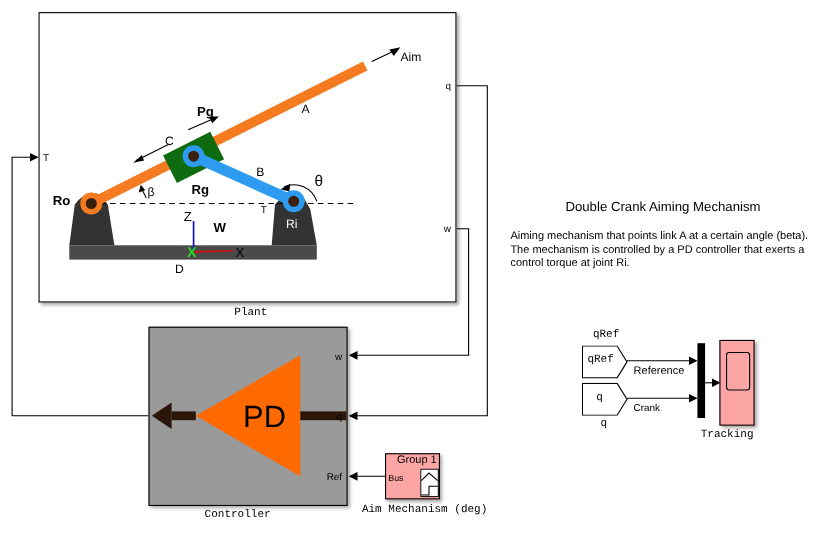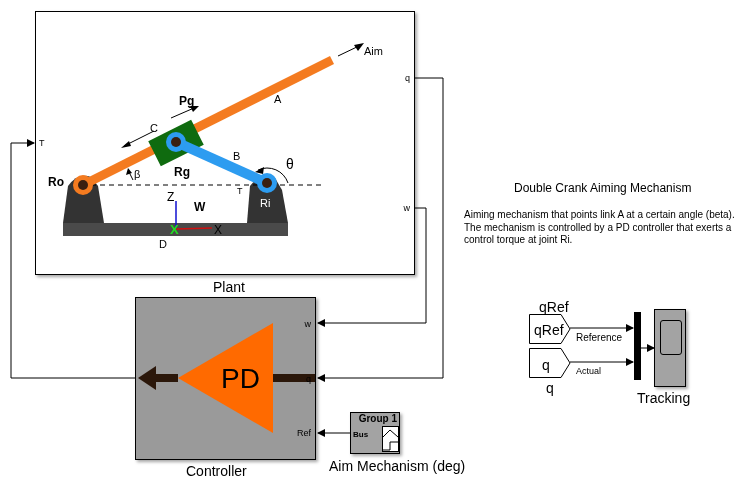--- a/index.html
+++ b/index.html
@@ -2,26 +2,26 @@
 <html><head>
 <meta charset="utf-8">
 <style>
   html, body { margin:0; padding:0; }
   body { width:746px; height:487px; background:#ffffff; position:relative; overflow:hidden;
          font-family:"Liberation Sans", sans-serif; color:#000; }
   .abs { position:absolute; }
   .block-shadow { box-shadow: 2px 2px 3px rgba(0,0,0,0.35); }
   .plant { left:35px; top:11px; width:380px; height:264px; border:1px solid #000; background:#fff; box-sizing:border-box; }
   .controller { left:135px; top:297px; width:181px; height:163px; border:1px solid #000; background:#9a9a9a; box-sizing:border-box; }
-  .lbl { font-size:14px; white-space:nowrap; }
+  .lbl { font-size:10px; white-space:nowrap;font-family:Liberation Mono, monospace; }
   .title { font-size:12px; font-weight:normal; }
   .desc { font-size:10px; line-height:12.5px; width:285px; }
   .port { font-size:9px; }
   svg text { font-family:"Liberation Sans", sans-serif; }
-  .sigblock { border:1px solid #000; background:#a3a3a3; box-sizing:border-box;font-weight:bold; }
+  .sigblock { border:1px solid #000; background:#fca5a5; box-sizing:border-box; }
 </style>
 </head>
 <body>
 
 <svg class="abs" style="left:0;top:0" width="746" height="487">
   <defs>
     <marker id="ah" markerWidth="8" markerHeight="8" refX="7" refY="4" orient="auto" markerUnits="userSpaceOnUse">
       <path d="M0,0 L8,4 L0,8 z" fill="#000"></path>
     </marker>
   </defs>
@@ -143,21 +143,21 @@
 <svg class="abs" style="left:529px;top:314px" width="42" height="30">
   <path d="M0.5,0.5 L32,0.5 L41,15 L32,29.5 L0.5,29.5 Z" fill="#fff" stroke="#000"></path>
 </svg>
 <span class="abs lbl" style="left:534px;top:322px">qRef</span>
 <span class="abs" style="left:576px;top:332px;font-size:10px">Reference</span>
 
 <svg class="abs" style="left:529px;top:348px" width="42" height="30">
   <path d="M0.5,0.5 L32,0.5 L41,15 L32,29.5 L0.5,29.5 Z" fill="#fff" stroke="#000"></path>
 </svg>
 <span class="abs lbl" style="left:542px;top:357px">q</span>
-<span class="abs" style="left:576px;top:366px;font-size:9px">Actual</span>
+<span class="abs" style="left:576px;top:366px;font-size:9px">Crank</span>
 <span class="abs lbl" style="left:546px;top:380px">q</span>
 
 <div class="abs" style="left:634px;top:312px;width:7px;height:68px;background:#000"></div>
 
 <div class="abs sigblock block-shadow" style="left:654px;top:309px;width:32px;height:78px">
   <div class="abs" style="left:5px;top:10px;width:20px;height:33px;border:1px solid #000;border-radius:3px"></div>
 </div>
 <span class="abs lbl" style="left:637px;top:390px">Tracking</span>
 
 </body></html>

